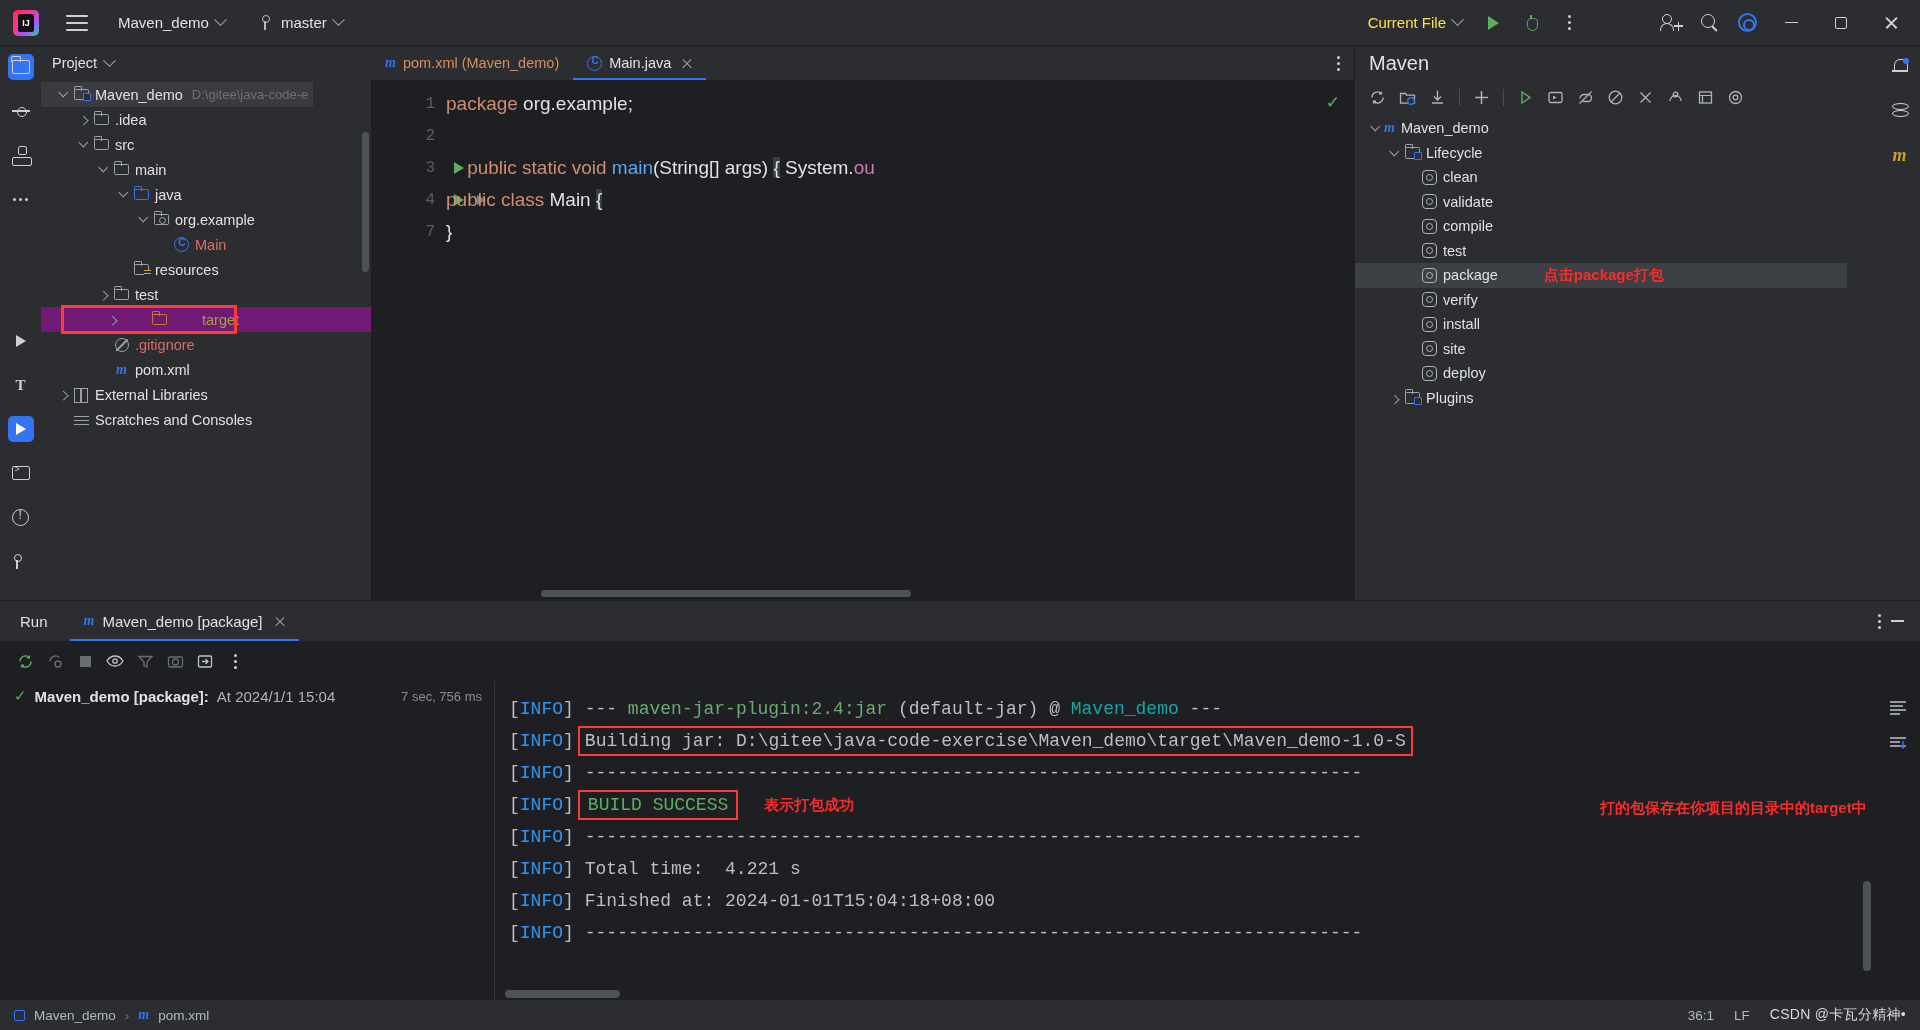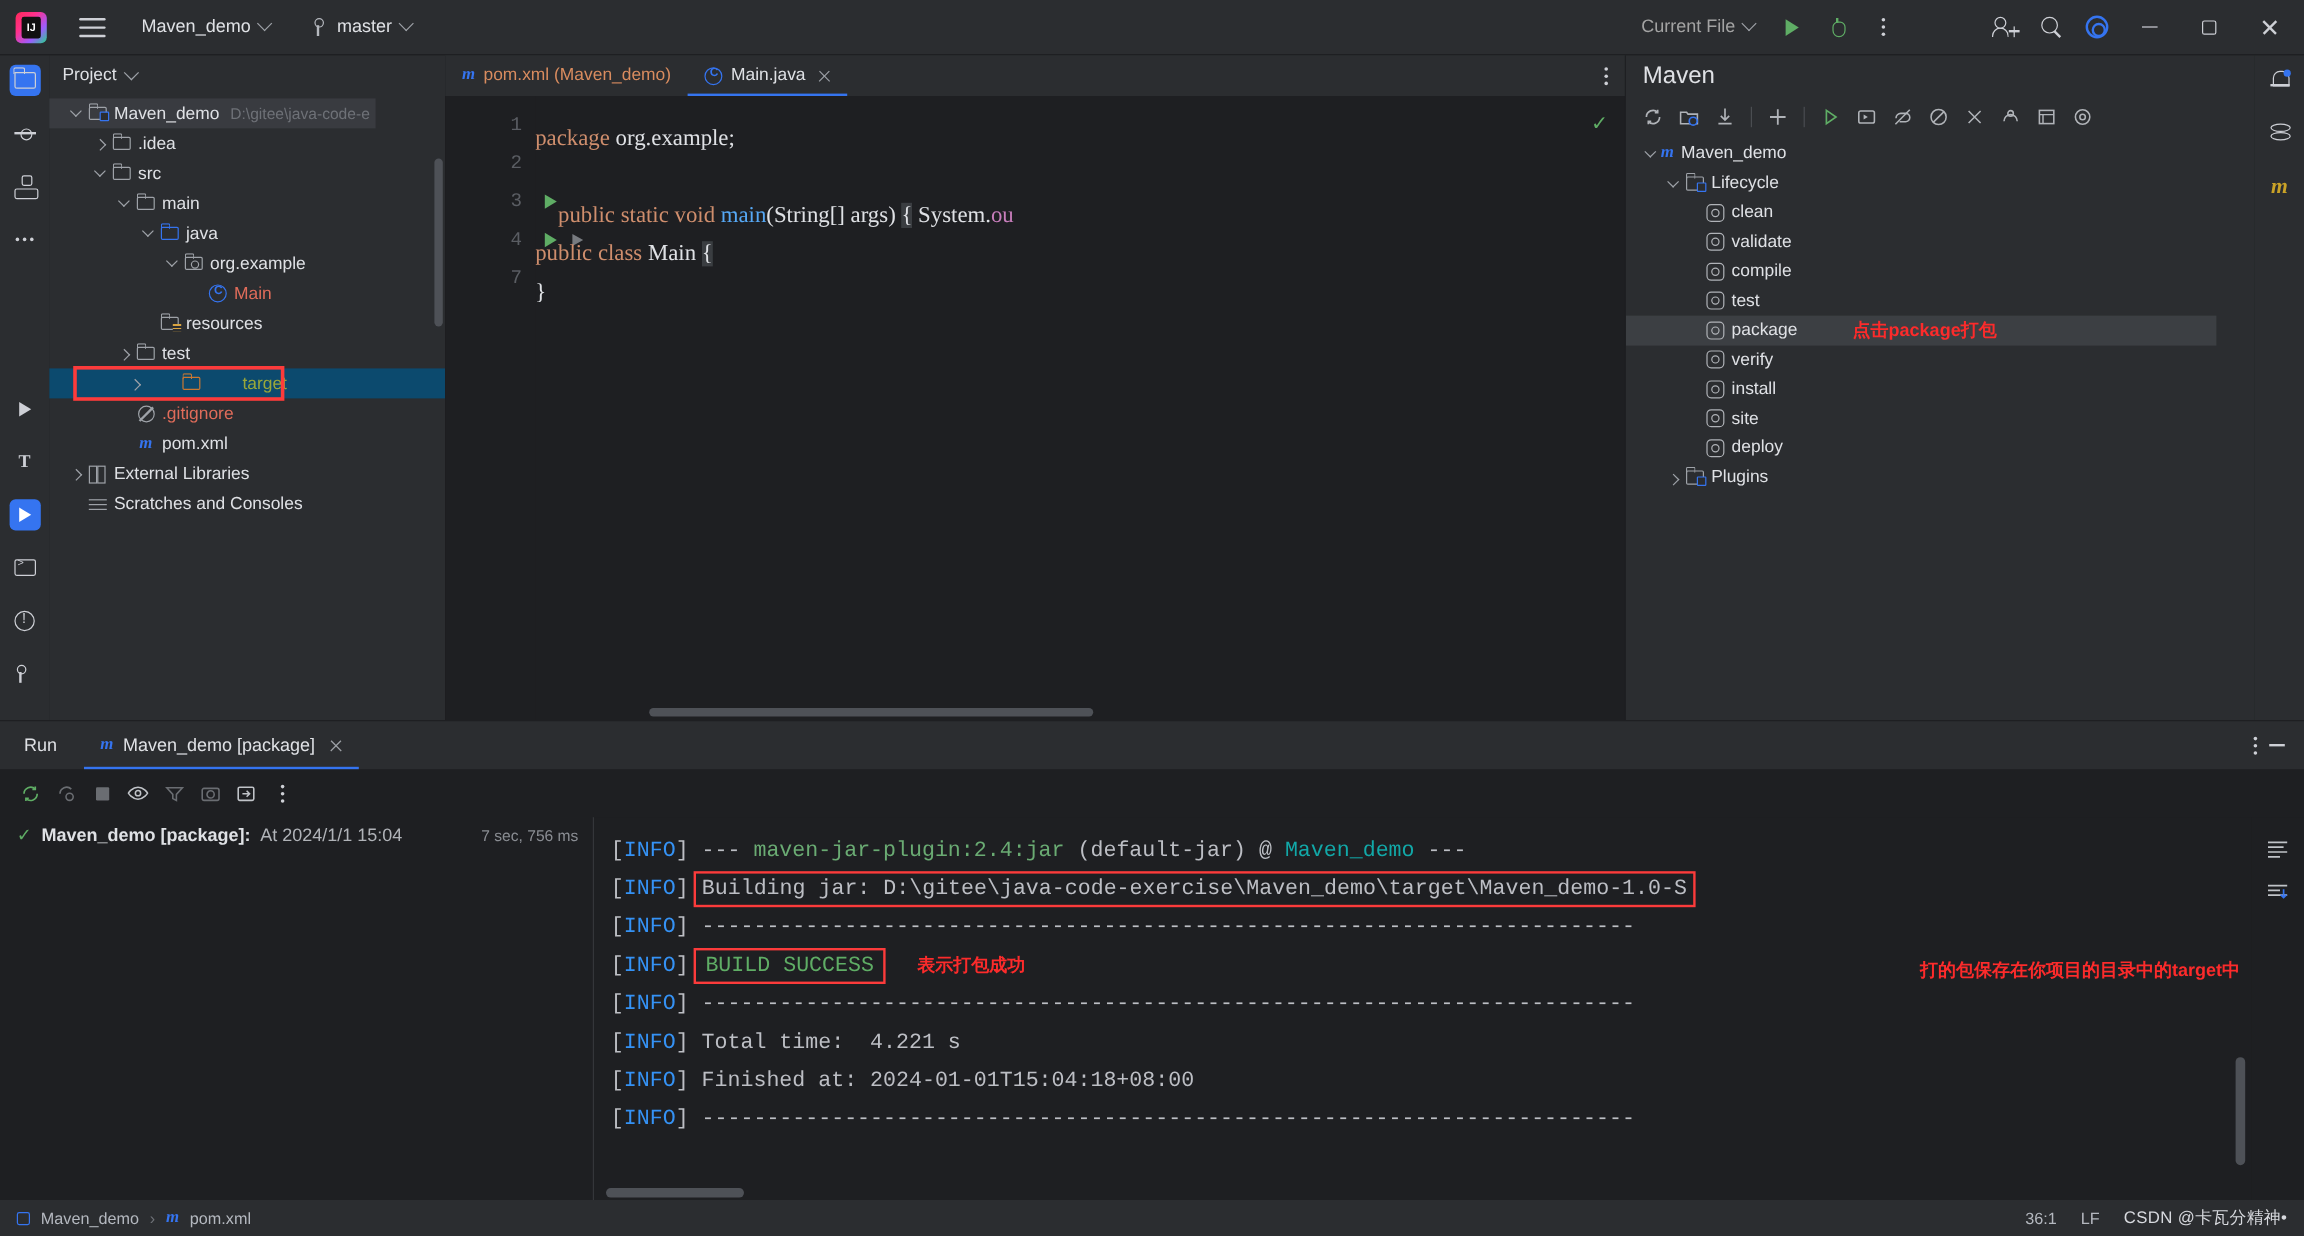--- a/index.html
+++ b/index.html
@@ -24,21 +24,21 @@
   .hamburger { width:22px; height:16px; margin-left:27px; display:flex; flex-direction:column; justify-content:space-between; cursor:pointer;}
   .hamburger i { display:block; height:2px; background:#ced0d6; border-radius:1px;}
   .tb-item { display:flex; align-items:center; gap:7px; margin-left:24px; font-size:15px; color:#dfe1e5; cursor:pointer;
      padding:4px 6px; border-radius:5px;}
   .chev { width:9px; height:9px; border-right:1.6px solid #9ea2a8; border-bottom:1.6px solid #9ea2a8;
      transform:rotate(45deg) translate(-2px,-2px); display:inline-block; }
   .branch-ico { width:13px; height:15px; position:relative; display:inline-block;}
   .branch-ico::before{content:""; position:absolute; left:1px; top:0; width:6px;height:6px;border:1.6px solid #b6b9bf;border-radius:50%;}
   .branch-ico::after{content:""; position:absolute; left:3.4px; top:6px; width:1.6px;height:9px;background:#b6b9bf;}
   .tb-right { margin-left:auto; display:flex; align-items:center; gap:4px; padding-right:6px;}
-  .runcfg { display:flex; align-items:center; gap:7px; font-size:15px; color:#a3a3a3; margin-right:10px; cursor:pointer;}
+  .runcfg { display:flex; align-items:center; gap:7px; font-size:15px; color:#fde047; margin-right:10px; cursor:pointer;}
   .icobtn { width:34px; height:34px; display:flex; align-items:center; justify-content:center; border-radius:5px; cursor:pointer;}
   .play-tri { width:0;height:0;border-left:11px solid #5fad65; border-top:7px solid transparent; border-bottom:7px solid transparent;}
   .bug { width:15px;height:13px; position:relative;}
   .bug::before{content:""; position:absolute; left:3px; top:2px; width:9px;height:11px;border:1.7px solid #5fad65;border-radius:5px 5px 6px 6px;}
   .bug::after{content:""; position:absolute; left:6.2px; top:-1px; width:2px;height:4px;background:#5fad65;}
   .kebab { display:flex; flex-direction:column; gap:3px; align-items:center;}
   .kebab i { width:3px;height:3px;border-radius:50%;background:#ced0d6; display:block;}
   .adduser { width:20px;height:18px; position:relative;}
   .adduser::before{content:""; position:absolute; left:1px;top:0;width:8px;height:8px;border:1.7px solid #ced0d6;border-radius:50%;}
   .adduser::after{content:""; position:absolute; left:-1px;top:9px;width:12px;height:7px;border:1.7px solid #ced0d6;border-bottom:none;border-radius:7px 7px 0 0;}
@@ -88,21 +88,21 @@
   .vcs-ico{width:17px;height:17px;position:relative;}
   .vcs-ico::before{content:"";position:absolute;left:2px;top:1px;width:6px;height:6px;border:1.6px solid #ced0d6;border-radius:50%;}
   .vcs-ico::after{content:"";position:absolute;left:4.2px;top:7px;width:1.6px;height:9px;background:#ced0d6;}
 
   
   .project-panel { width:330px; flex:0 0 330px; background:#2b2d30; display:flex; flex-direction:column; min-height:0;}
   .panel-head { height:34px; display:flex; align-items:center; padding:0 11px; gap:8px; font-size:14.5px; color:#dfe1e5; flex:0 0 34px;}
   .tree { flex:1; overflow:hidden; position:relative; padding-top:2px; font-size:14.5px;}
   .tnode { height:25px; display:flex; align-items:center; white-space:nowrap; cursor:pointer; position:relative;}
   .tnode.sel-proj { background:#393b40; }
-  .tnode.target-row { background:#0c4a6e;gap:29px; }
+  .tnode.target-row { background:#701a75;gap:29px; }
   .tw { width:17px; display:flex; align-items:center; justify-content:center; flex:0 0 17px;}
   .tw .ar { width:6.5px;height:6.5px;border-right:1.5px solid #9ea2a8;border-bottom:1.5px solid #9ea2a8;}
   .tw .ar.down { transform:rotate(45deg) translate(-1.5px,-1.5px); }
   .tw .ar.right { transform:rotate(-45deg) translate(-1px,1px); }
   .ficon { width:19px; flex:0 0 19px; display:flex;align-items:center;justify-content:center; margin-right:4px;}
   .fi-folder { width:15px;height:11.5px;border:1.5px solid #9ea2a8;border-radius:1.5px;position:relative;}
   .fi-folder::before{content:"";position:absolute;left:-1.5px;top:-4px;width:6px;height:4px;border:1.5px solid #9ea2a8;border-bottom:none;border-radius:1.5px 1.5px 0 0;}
   .fi-folder.blue,.fi-folder.blue::before{border-color:#3574f0;}
   .fi-folder.orange,.fi-folder.orange::before{border-color:#cc7832;}
   .fi-mod::after{content:"";position:absolute;right:-3px;bottom:-2px;width:6px;height:6px;border:1.5px solid #3574f0;border-radius:1px;background:#2b2d30;}
@@ -134,21 +134,21 @@
   .tabclose{width:11px;height:11px;position:relative;margin-left:3px;}
   .tabclose::before,.tabclose::after{content:"";position:absolute;left:0;top:5px;width:12px;height:1.4px;background:#9ea2a8;}
   .tabclose::before{transform:rotate(45deg);}.tabclose::after{transform:rotate(-45deg);}
   .tab-kebab{margin-left:auto;display:flex;align-items:center;padding:0 14px;}
   .code-area { flex:1; display:flex; position:relative; overflow:hidden; background:#1e1f22;}
   .gutter { width:75px; flex:0 0 75px; position:relative; padding-top:8px; font-family:"Liberation Mono",monospace;
     font-size:16px; color:#5a5d63; background:#1e1f22;}
   .gline { height:32px; display:flex; align-items:center; justify-content:flex-end; padding-right:11px; position:relative;}
   .grun { position:absolute; right:-18px; width:0;height:0;border-left:10px solid #5fad65;border-top:6px solid transparent;border-bottom:6px solid transparent;}
   .grun2 { position:absolute; right:-40px; width:0;height:0;border-left:9px solid #787b80;border-top:5.5px solid transparent;border-bottom:5.5px solid transparent;}
-  .code { flex:1; padding-top:20px; font-family:Liberation Serif, serif; font-size:19px; position:relative; overflow:hidden;}
+  .code { flex:1; padding-top:8px; font-family:Liberation Sans, sans-serif; font-size:19px; position:relative; overflow:hidden;}
   .cline { height:32px; line-height:32px; white-space:pre; }
   .k { color:#cf8e6d; } .t { color:#dfe1e5; }
   .mth { color:#56a8f5; } .fld{color:#c77dbb;}
   .brace-hl { background:#3a3d41; }
   .check-ok { position:absolute; right:14px; top:12px; color:#5fad65; font-size:17px;}
   .hscroll { position:absolute; left:95px; bottom:3px; height:7px; width:370px; background:#4e5157; border-radius:4px;}
 
   
   .maven-panel { width:525px; flex:0 0 525px; background:#2b2d30; display:flex; flex-direction:column; border-left:1px solid #1e1f22; min-height:0;}
   .mv-head { height:34px; display:flex; align-items:center; padding:0 14px; font-size:20px; flex:0 0 34px;}

